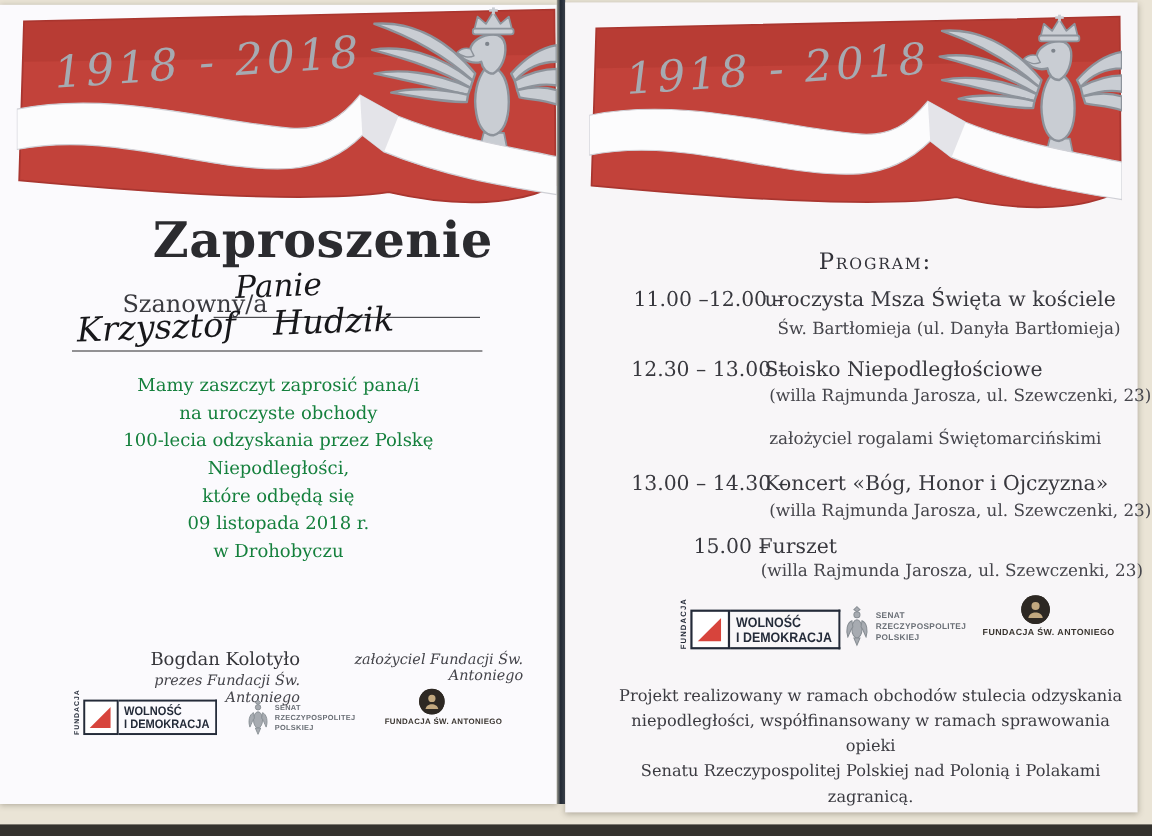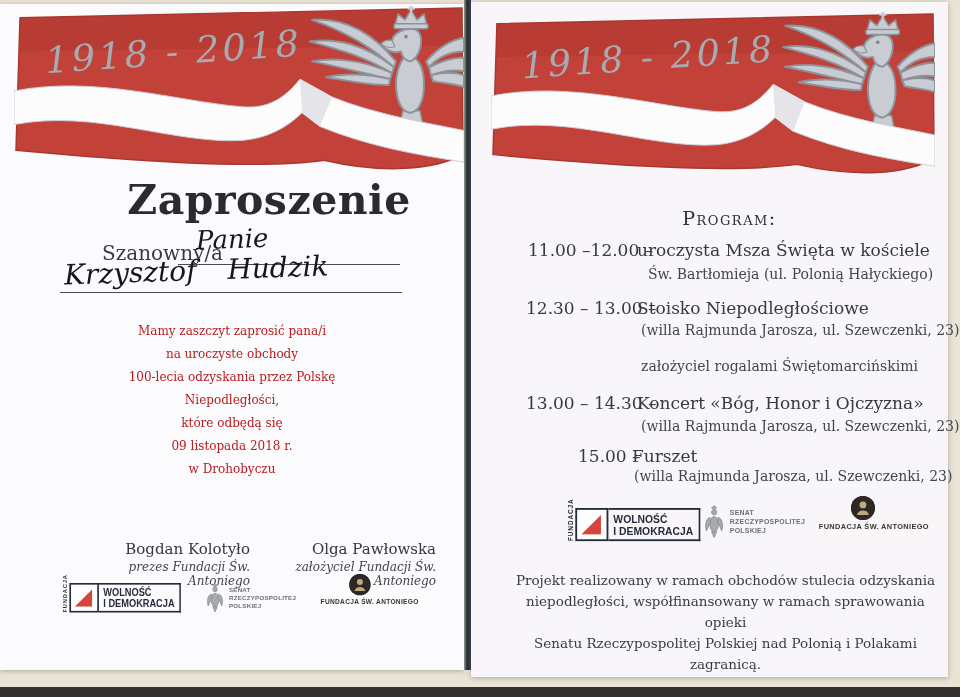--- a/index.html
+++ b/index.html
@@ -27,22 +27,22 @@
   .lp-title{position:absolute;left:0;top:172px;width:100%;text-align:center;
     font-size:41px;font-weight:bold;color:#2b2b2f;letter-spacing:.5px;margin-left:37px;}
   .salut-label{position:absolute;left:102px;top:237px;font-size:20px;color:#3a3a3f;}
   .hand{font-style:italic;color:#17171a;transform:rotate(-2deg);
     font-family:"DejaVu Serif",serif;}
   .hand-1{position:absolute;left:196px;top:220px;font-size:26px;}
   .hand-2{position:absolute;left:64px;top:250px;font-size:28px;word-spacing:22px;}
   .uline{position:absolute;border-bottom:1.6px solid #4c4c50;height:2px;}
   .uline-1{left:178px;top:258px;width:222px;}
   .uline-2{left:60px;top:286px;width:342px;}
-  .lp-body{position:absolute;left:40px;top:316px;width:384px;text-align:center;
-    font-size:12px;line-height:23px;color:#b91c1c;}
+  .lp-body{position:absolute;left:40px;top:306px;width:384px;text-align:center;
+    font-size:15px;line-height:23px;color:#15803d;}
   .sig{position:absolute;top:536px;text-align:right;color:#36363b;}
   .sig-name{font-size:15px;}
   .sig-role{font-size:12px;font-style:italic;color:#434349;margin-top:2px;}
   #sig-1{left:78px;width:172px;}
   #sig-2{left:246px;width:190px;}
 
   
   .prog-title{position:absolute;left:40px;right:0;top:205px;text-align:center;
     font-variant:small-caps;font-size:19px;letter-spacing:1.5px;color:#313138;}
   .pi{position:absolute;font-size:17px;color:#38383e;white-space:nowrap;}
@@ -143,21 +143,20 @@
       <div>które odbędą się</div>
       <div>09 listopada 2018 r.</div>
       <div>w Drohobyczu</div>
     </div>
 
     <div class="sig" id="sig-1">
       <div class="sig-name">Bogdan Kolotyło</div>
       <div class="sig-role">prezes Fundacji Św. Antoniego</div>
     </div>
     <div class="sig" id="sig-2">
-      <div class="sig-name">Olga Pawłowska</div>
       <div class="sig-role">założyciel  Fundacji Św. Antoniego</div>
     </div>
 
     <div class="logo-row-item" style="left:62px;top:579px;">
       <div class="wid-logo scale-sm">
         <div class="wid-vert">FUNDACJA</div>
         <div class="wid-tri-box">
             <div class="wid-tri"></div>
           </div>
         <div class="wid-text-box">
@@ -209,21 +208,21 @@
         <text class="years" x="32" y="68" transform="rotate(-4 32 68)">1918 - 2018</text>
       </svg>
     </div>
 
     <div class="prog-title">Program:</div>
 
     <div class="pi" style="left:57px;top:238px;">
       <span>11.00 –12.00 –</span>
       <span class="t" style="left:109px;">uroczysta Msza Święta w kościele</span>
     </div>
-    <div class="pdet" style="left:177px;top:264px;">Św. Bartłomieja (ul. Polonią Hałyckiego)</div>
+    <div class="pdet" style="left:177px;top:264px;">Św. Bartłomieja (ul. Danyła Bartłomieja)</div>
 
     <div class="pi" style="left:55px;top:296px;">
       <span>12.30 – 13.00 –</span>
       <span class="t" style="left:111px;">Stoisko Niepodległościowe</span>
     </div>
     <div class="pdet" style="left:170px;top:320px;">(willa Rajmunda Jarosza, ul. Szewczenki, 23) –</div>
     <div class="pdet" style="left:170px;top:356px;">założyciel rogalami Świętomarcińskimi</div>
 
     <div class="pi" style="left:55px;top:391px;">
       <span>13.00 – 14.30 –</span>

